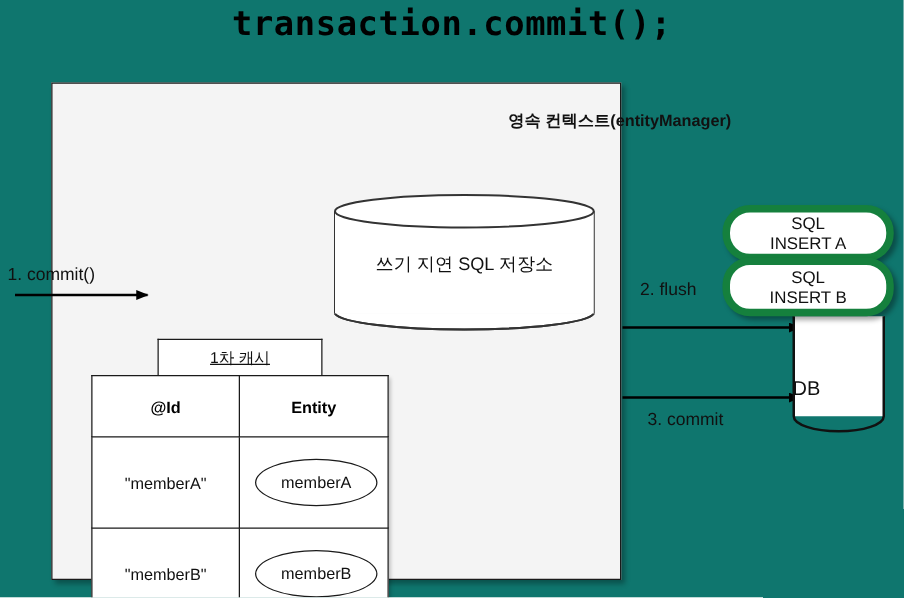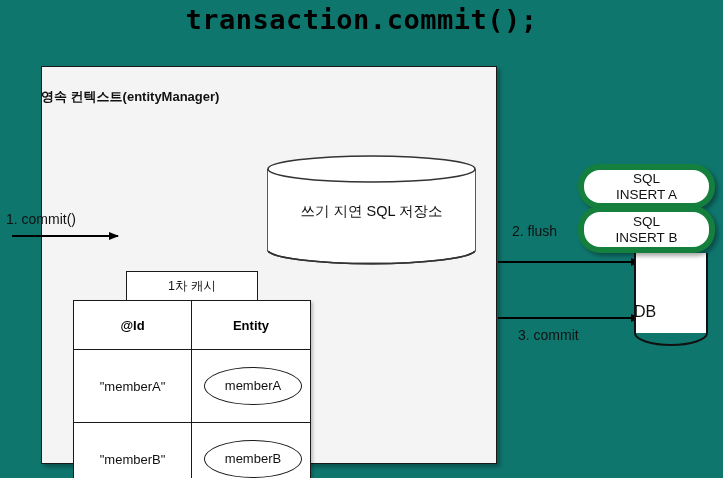--- a/index.html
+++ b/index.html
@@ -43,21 +43,21 @@
     background: #f4f4f4;
     border: 1.5px solid #1a1a1a;
     box-shadow: 3px 3px 4px rgba(0,0,0,0.30);
     box-sizing: border-box;
   }
   .context-title {
     position: absolute;
     left: 41px;
     top: 88px;
     width: 544px;
-    text-align: left;
+    text-align: right;
     font-size: 13px;
     font-weight: bold;
     color: #111;
   }
 
   
   .cyl-big {
     position: absolute;
     left: 267px;
     top: 155px;
@@ -84,20 +84,21 @@
     height: 29px;
     background: #ffffff;
     border: 1.5px solid #1a1a1a;
     border-bottom: none;
     box-sizing: border-box;
     display: flex;
     align-items: center;
     justify-content: center;
     font-size: 12.5px;
     color: #111;
+    text-decoration: underline;
   }
 
   
   .cache-table {
     position: absolute;
     left: 73px;
     top: 300px;
     width: 237px;
     height: 134px;
     border-collapse: collapse;

